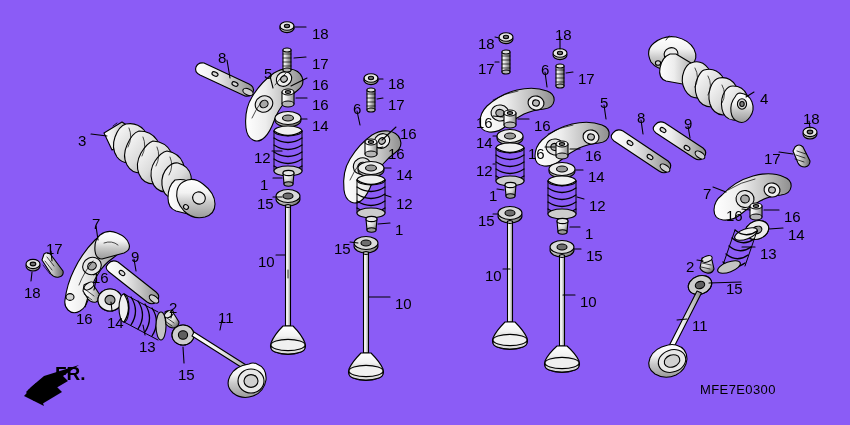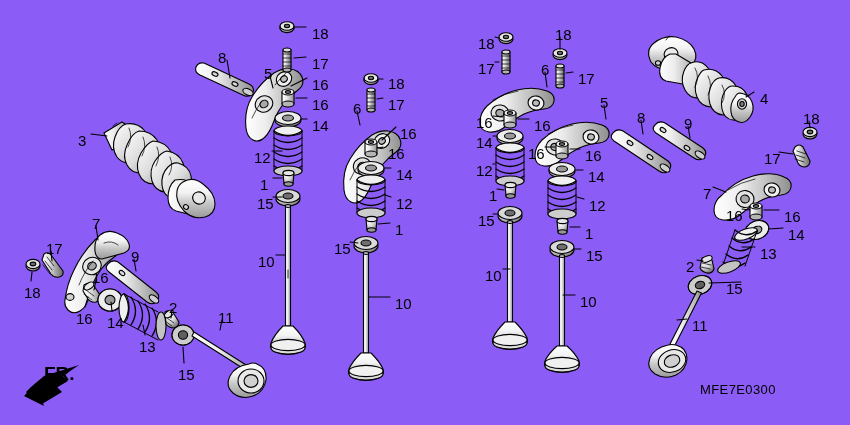--- a/index.html
+++ b/index.html
@@ -626,16 +626,16 @@
       <div class="lbl" style="left: 788px; top: 227px;">14</div>
       <div class="lbl" style="left: 586px; top: 248px;">15</div>
       <div class="lbl" style="left: 760px; top: 246px;">13</div>
       <div class="lbl" style="left: 686px; top: 259px;">2</div>
       <div class="lbl" style="left: 485px; top: 268px;">10</div>
       <div class="lbl" style="left: 726px; top: 281px;">15</div>
       <div class="lbl" style="left: 580px; top: 294px;">10</div>
       <div class="lbl" style="left: 692px; top: 318px;">11</div>
     </div>
 
-  <div class="frtxt" style="left:44px; top:363px;">FR.</div>
+  <div class="frtxt" style="left:55px; top:363px;">FR.</div>
 
   <div class="code" style="left:700px; top:382px;">MFE7E0300</div>
 </div>
 
 </body></html>

